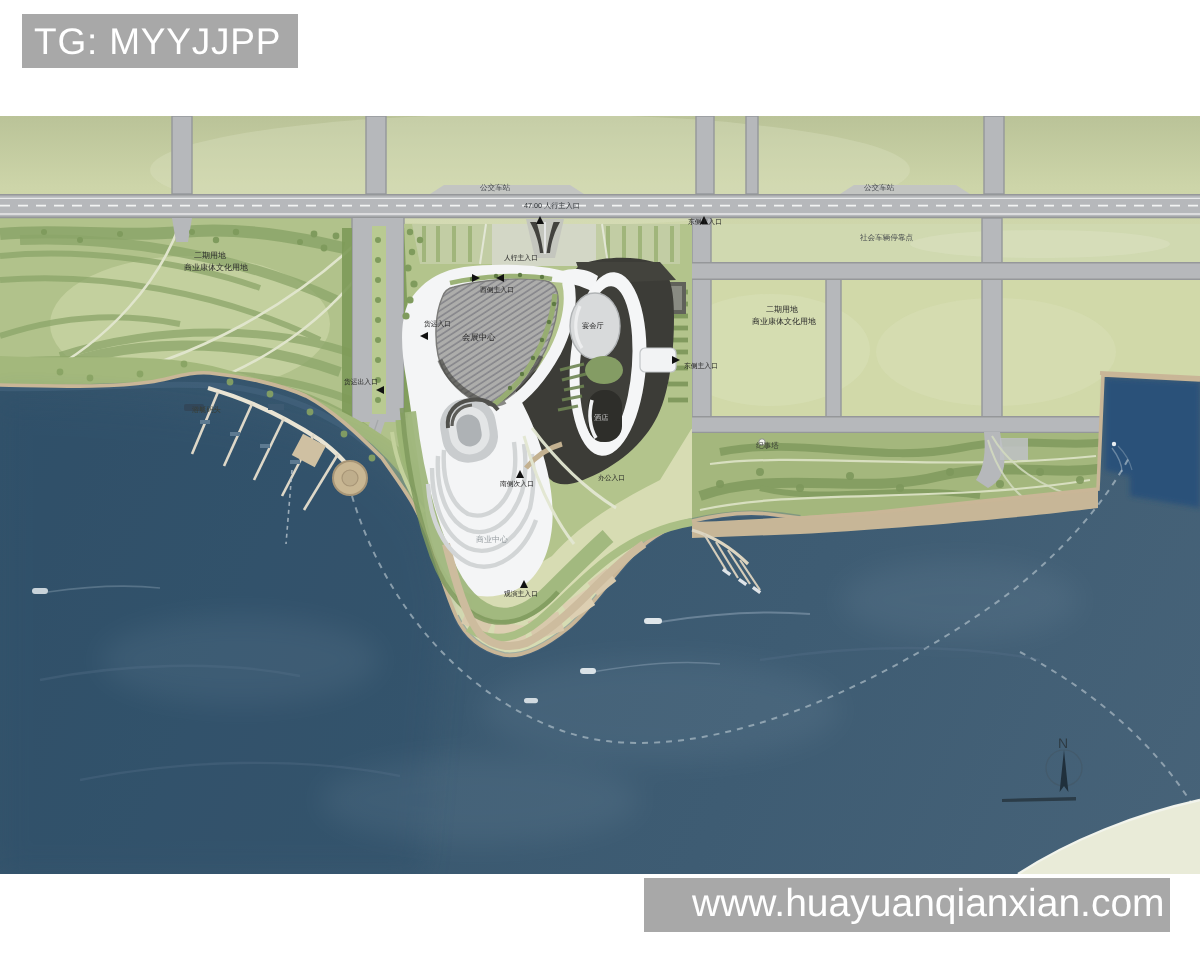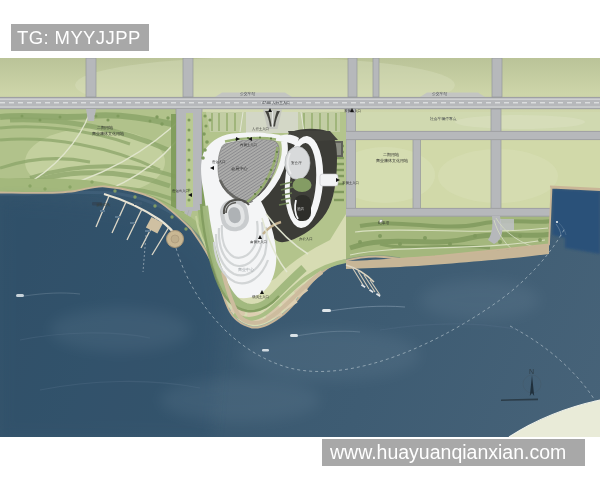--- a/index.html
+++ b/index.html
@@ -1,15 +1,15 @@
 <!DOCTYPE html>
 <html><head><meta charset="utf-8"><style>
 html,body{margin:0;padding:0;width:600px;height:480px;background:#fff;overflow:hidden;font-family:"Liberation Sans",sans-serif;}
-.tag{position:absolute;left:11px;top:24px;width:138px;height:27px;background:#a8a8a8;color:#fff;font-size:18.5px;line-height:27px;padding-left:6px;box-sizing:border-box;letter-spacing:0.4px;}
-.url{position:absolute;left:322px;top:439px;width:263px;height:27px;background:#a8a8a8;color:#fff;font-size:19.5px;line-height:27px;padding-left:8px;box-sizing:border-box;}
+.tag{position:absolute;left:11px;top:7px;width:138px;height:27px;background:#a8a8a8;color:#fff;font-size:18.5px;line-height:27px;padding-left:6px;box-sizing:border-box;letter-spacing:0.4px;}
+.url{position:absolute;left:322px;top:439px;width:263px;height:27px;background:#a8a8a8;color:#fff;font-size:19.5px;line-height:27px;padding-left:24px;box-sizing:border-box;}
 </style></head><body>
 
 <svg width="600" height="379" viewBox="0 58 600 379" style="position:absolute;left:0;top:58px">
 <defs>
 <linearGradient id="landg" x1="0" y1="58" x2="0" y2="200" gradientUnits="userSpaceOnUse">
 <stop offset="0" stop-color="#bac398"></stop>
         <stop offset="0.25" stop-color="#cdd5a9"></stop>
         <stop offset="1" stop-color="#d7dcb3"></stop>
 </linearGradient>
 <linearGradient id="waterg" x1="0" y1="210" x2="680" y2="500" gradientUnits="userSpaceOnUse">

